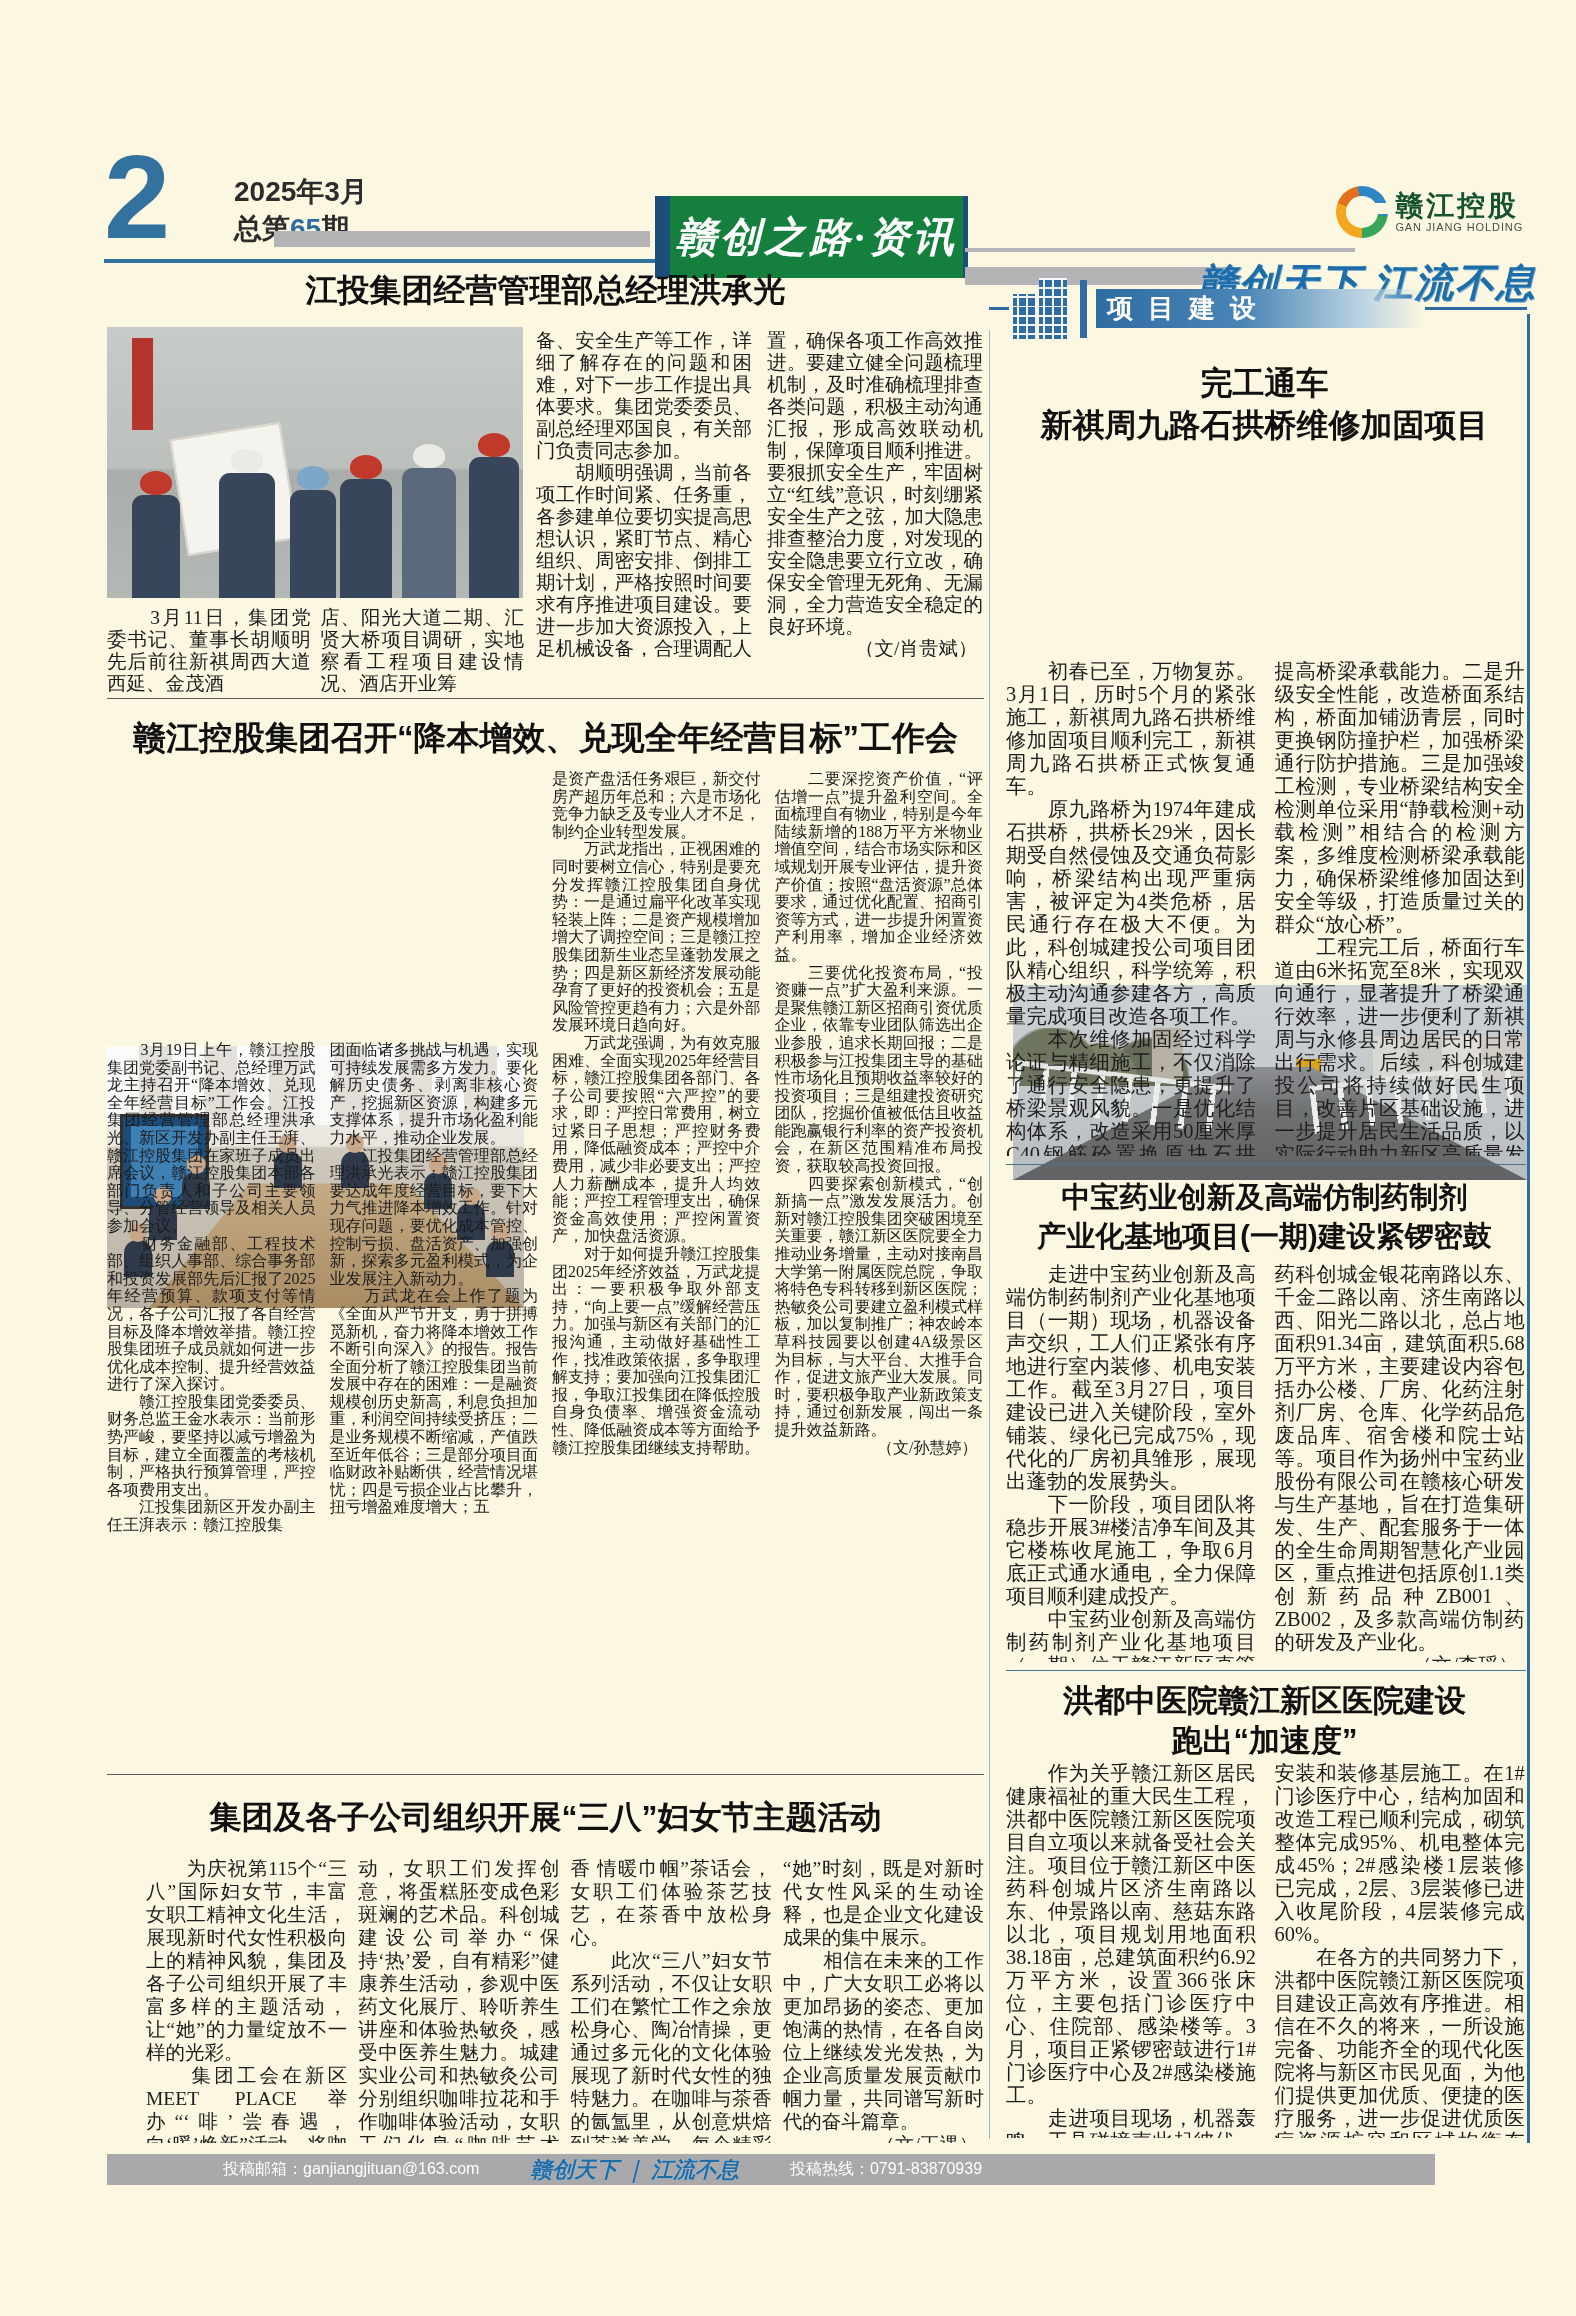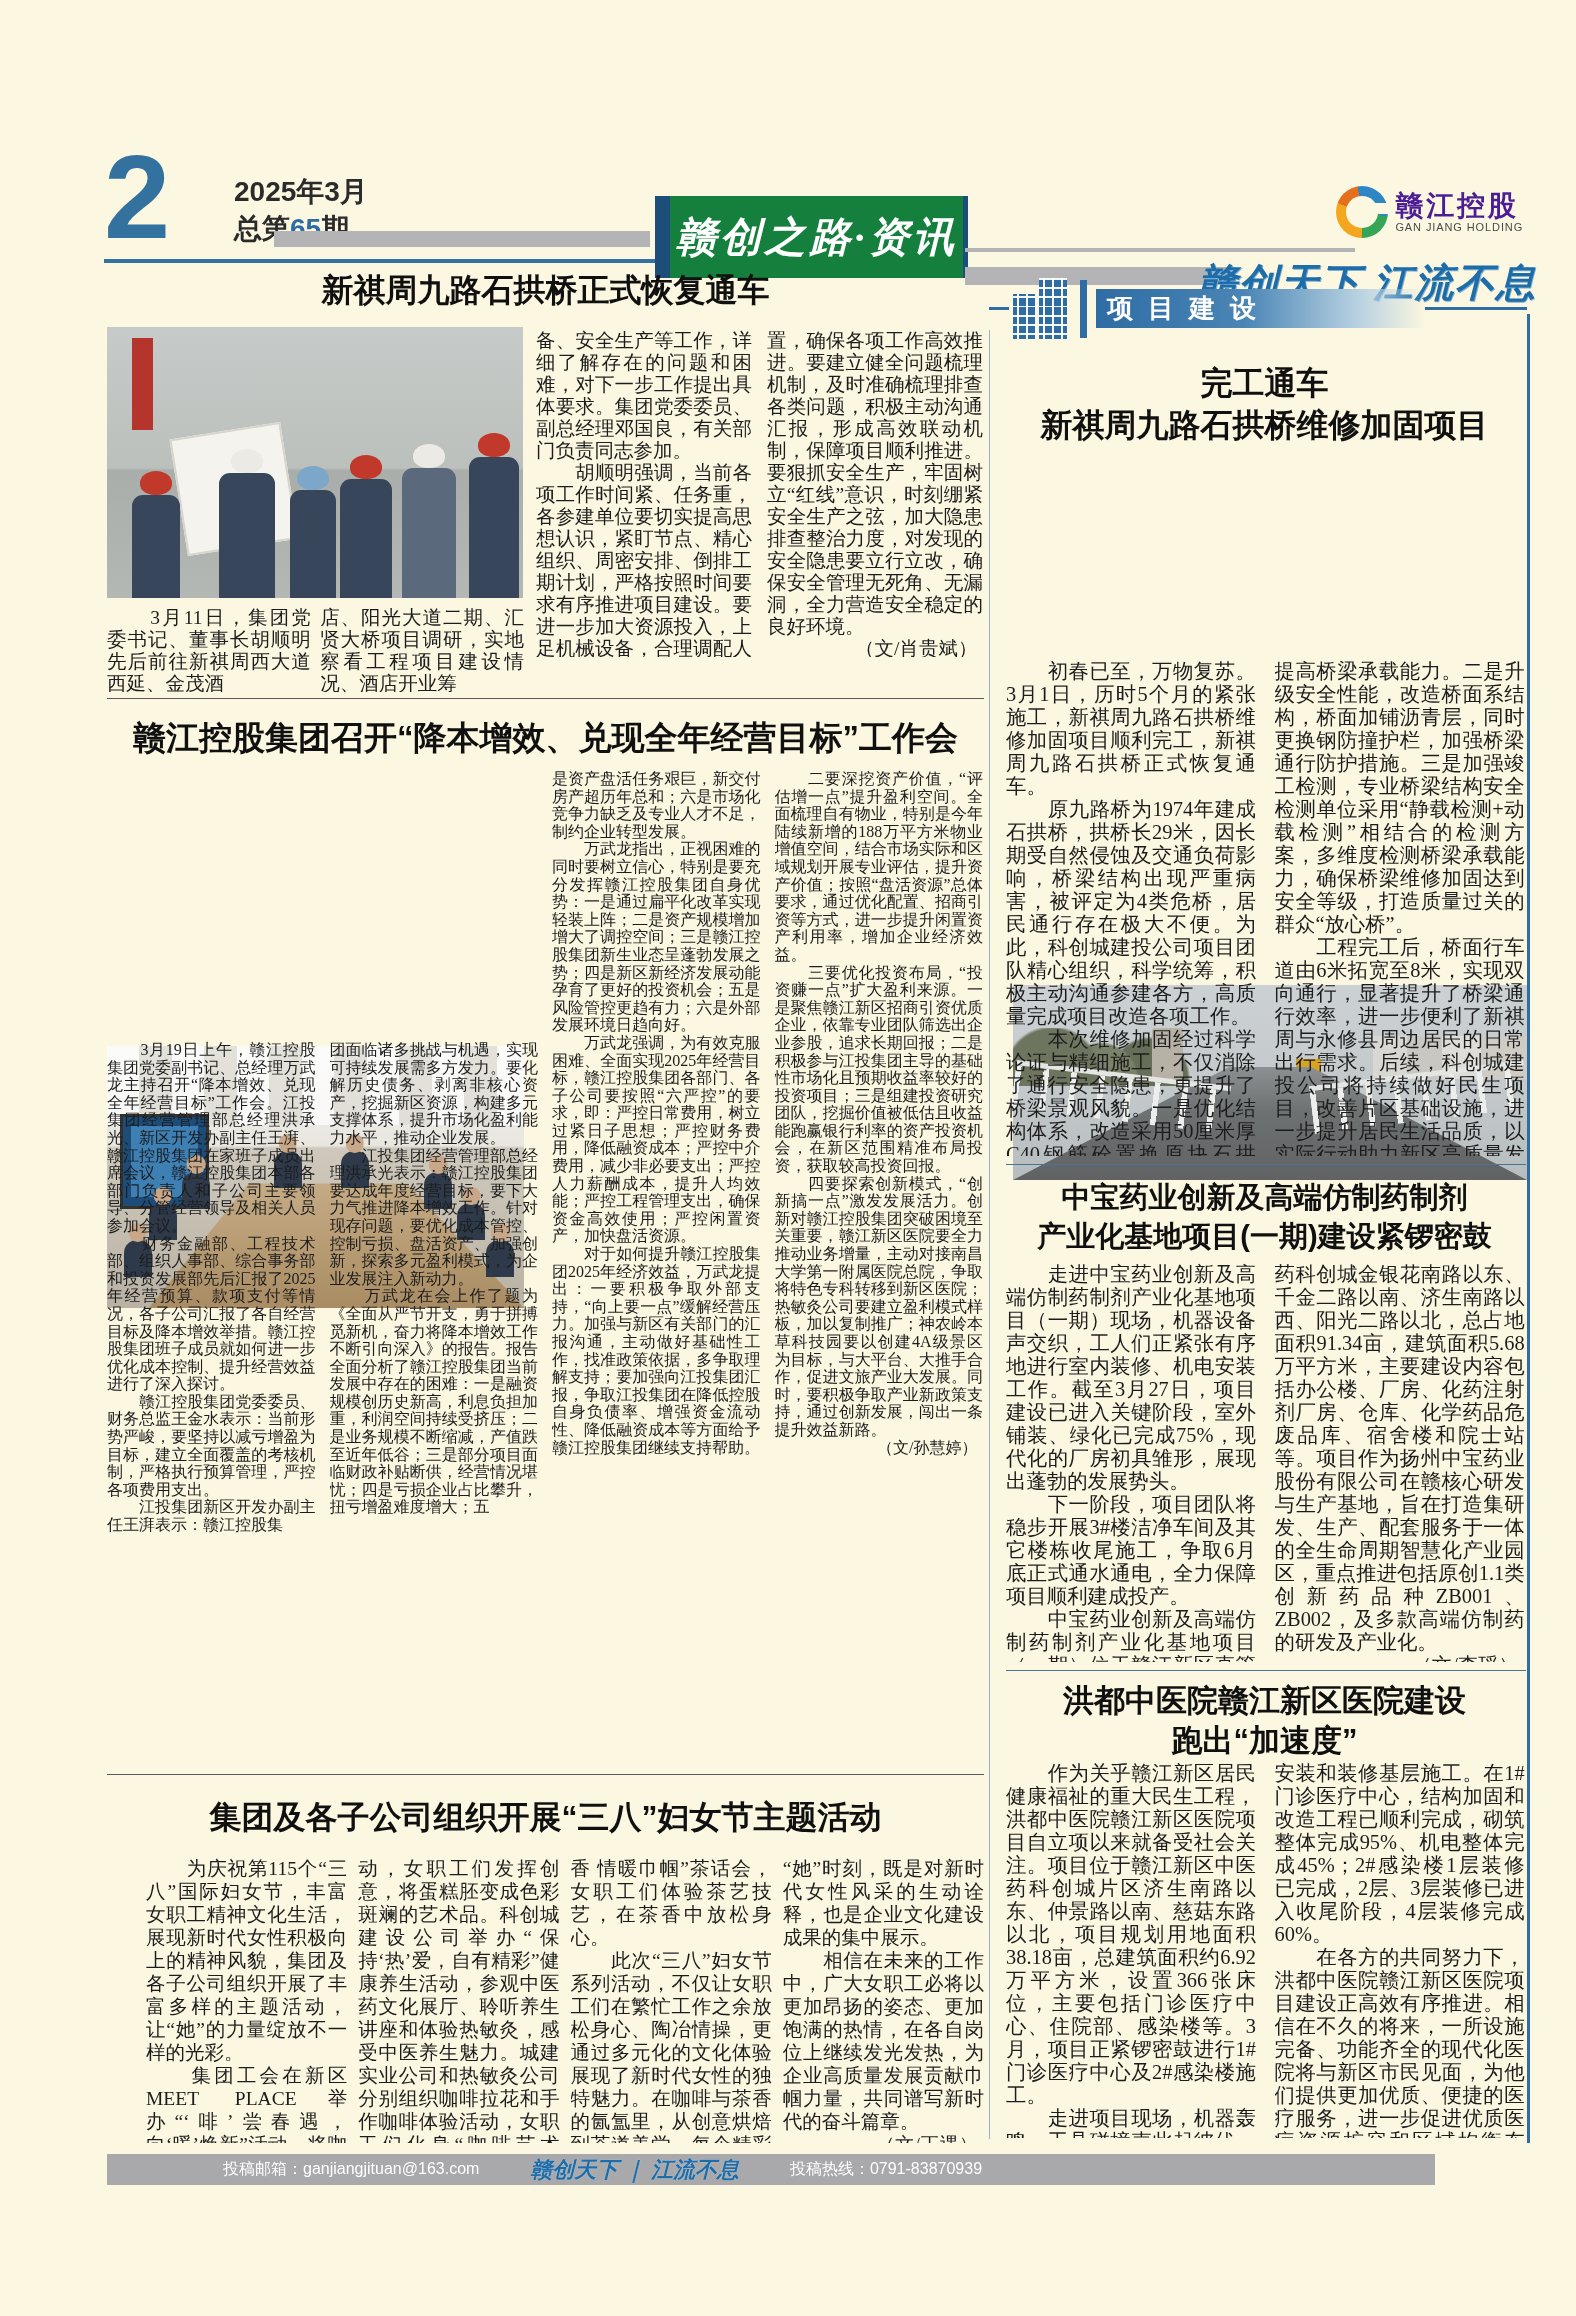--- a/index.html
+++ b/index.html
@@ -14,21 +14,21 @@
   .hdr-bar1{left:274px;top:231px;width:376px;height:16px;background:#b4b4b6;}
   .hdr-rule{left:104px;top:259px;width:557px;height:3.7px;background:#33719f;}
   .mast{left:655px;top:196px;width:293px;height:82px;background:#15803d;border-left:15px solid #1d4e7a;border-right:5.6px solid #1d4e7a;display:flex;align-items:center;justify-content:center;color:#fff;font-size:41px;font-weight:bold;font-style:italic;letter-spacing:3.7px;font-family:"Liberation Serif","DejaVu Serif",serif;}
   .hdr-line2{left:965px;top:248px;width:390px;height:3.7px;background:#b4b4b6;}
   .hdr-bar2{left:965px;top:267px;width:269px;height:17.6px;background:#b4b4b6;}
   .slogan-top{left:1198px;top:256px;width:343px;font-size:39px;font-weight:bold;font-style:italic;color:#1e6ca8;letter-spacing:1.9px;white-space:nowrap;text-shadow:0.9px 0.9px 0 #7fb0d4;}
   .logo{left:1336px;top:186px;display:flex;align-items:center;gap:7.4px;}
   .logo-mark{width:52px;height:52px;border-radius:50%;background:conic-gradient(from 210deg,#f2a71f 0 80deg,#e4701d 80deg 140deg,#2f86c5 140deg 250deg,#37a557 250deg 330deg,#f2a71f 330deg 360deg);position:relative;}
   .logo-mark::after{content:"";position:absolute;inset:10.2px;background:#fbf7e0;border-radius:50%;}
   .logo-mark::before{content:"";position:absolute;right:-1.9px;top:16.7px;width:15px;height:11px;background:#fbf7e0;}
-  .logo-cn{font-family:"Liberation Sans","DejaVu Sans",sans-serif;font-weight:bold;font-size:28px;color:#4c1d95;line-height:30px;letter-spacing:2.8px;}
+  .logo-cn{font-family:"Liberation Sans","DejaVu Sans",sans-serif;font-weight:bold;font-size:28px;color:#14532d;line-height:30px;letter-spacing:2.8px;}
   .logo-en{font-family:"Liberation Sans","DejaVu Sans",sans-serif;font-size:11px;color:#4a4a4a;letter-spacing:0.9px;}
 
   
   .vrule-main{left:989px;top:330px;width:0.9px;height:1809px;background:#9db3c6;}
   .vrule-right{left:1527px;top:314px;width:2.8px;height:1829px;background:#2e6ca3;}
   .hdiv{height:0.9px;background:#5a5a5a;}
 
   
   .atitle{font-family:"Liberation Sans","DejaVu Sans",sans-serif;font-weight:bold;color:#101010;text-align:center;}
 
@@ -109,21 +109,21 @@
     <div class="logo-mark"></div>
     <div>
       <div class="logo-cn">赣江控股</div>
       <div class="logo-en">GAN JIANG HOLDING</div>
     </div>
   </div>
 
   <div class="abs vrule-main"></div>
   <div class="abs vrule-right"></div>
 
-  <div class="abs atitle" style="left:107px;top:269px;width:877px;font-size:32px;">新祺周九路石拱桥正式恢复通车</div>
+  <div class="abs atitle" style="left:107px;top:269px;width:877px;font-size:32px;">江投集团经营管理部总经理洪承光</div>
 
   <div class="abs photo p1" style="left:107px;top:327px;width:416px;height:271px;">
     <div class="flag"></div>
     <div class="board"></div>
     <div class="person" style="left:6%;width:48px;height:38%;"></div>
     <div class="person white" style="left:27%;width:56px;height:46%;"></div>
     <div class="person blue" style="left:44%;width:46px;height:40%;"></div>
     <div class="person" style="left:56%;width:52px;height:44%;"></div>
     <div class="person white grey" style="left:71%;width:54px;height:48%;"></div>
     <div class="person" style="left:87%;width:50px;height:52%;"></div>

